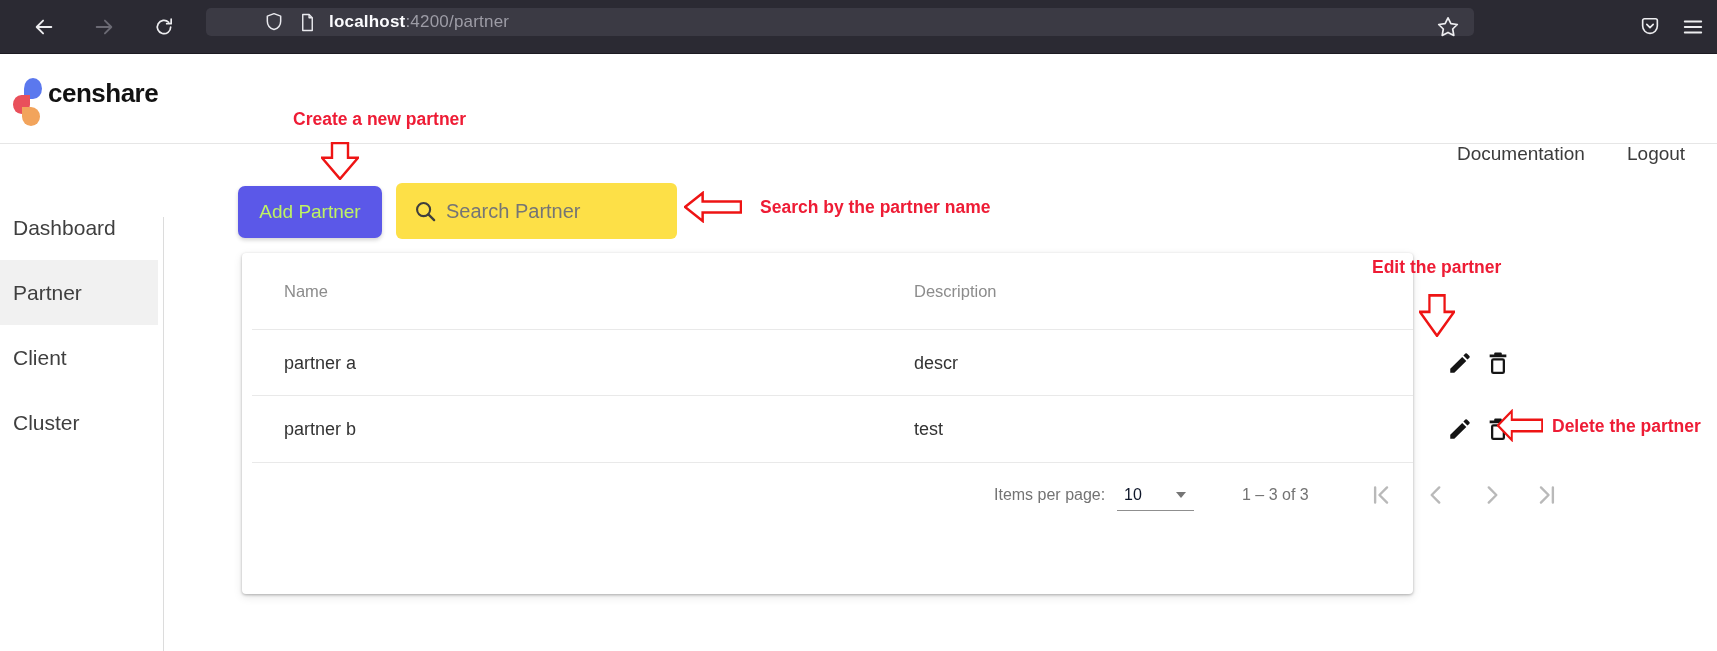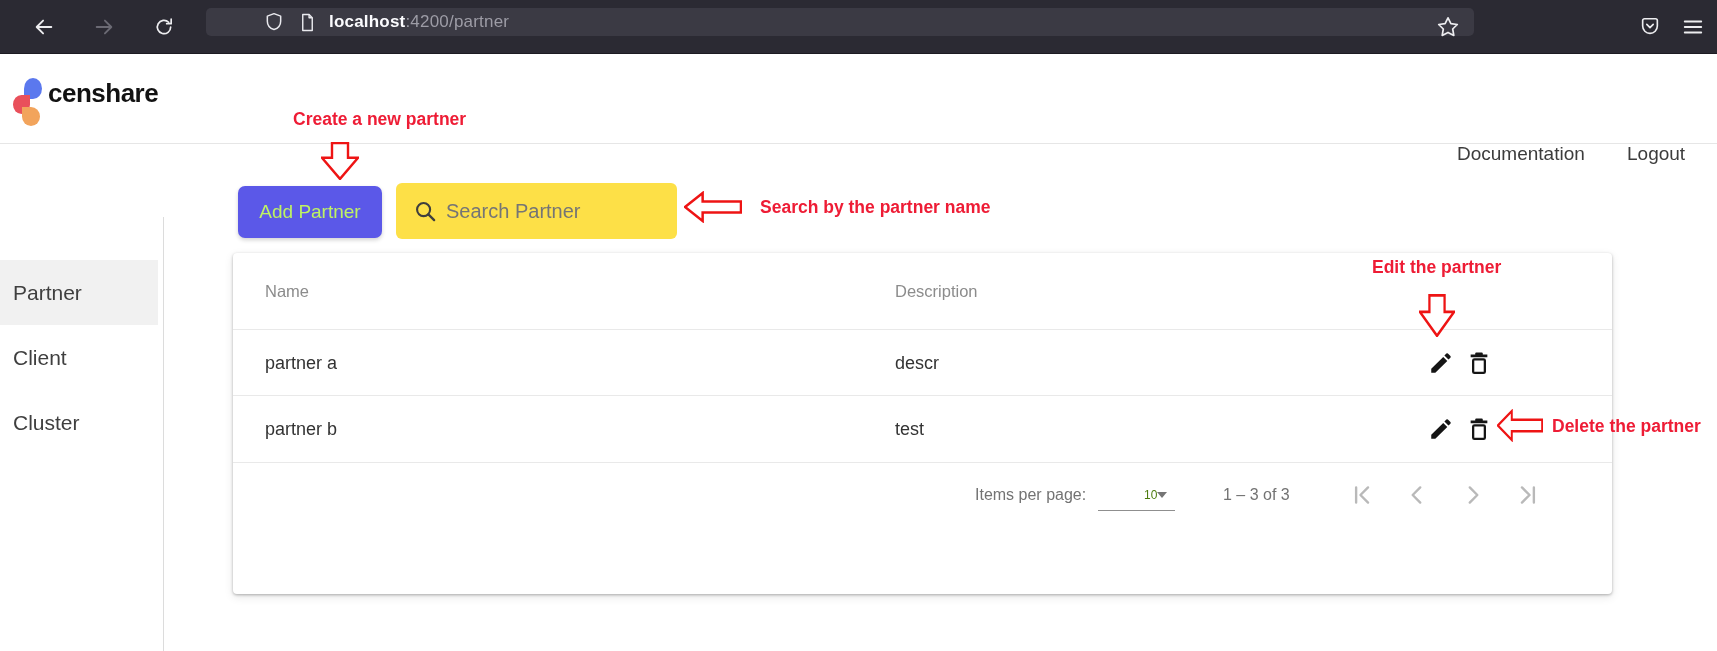--- a/index.html
+++ b/index.html
@@ -43,42 +43,42 @@
              display:flex; align-items:center; justify-content:center;
              box-shadow:0 2px 4px rgba(0,0,0,.18); cursor:pointer; }
   .search-box { position:absolute; left:396px; top:183px; width:281px; height:56px;
                 background:#fde047; border-radius:6px; display:flex; align-items:center; }
   .search-box svg { margin-left:18px; flex:0 0 auto; }
   .search-input { margin-left:9px; width:220px; background:transparent; border:none; outline:none;
                   font-size:20px; color:#333; font-family:"Liberation Sans", sans-serif; }
   .search-input::placeholder { color:#757575; opacity:1; }
 
   
-  .card { position:absolute; left:233px; top:253px; width:1379px; height:341px;
+  .card { position:absolute; left:242px; top:253px; width:1171px; height:341px;
           background:#fff; border-radius:4px;
-          box-shadow:0 1px 3px rgba(0,0,0,.28), 0 3px 10px rgba(0,0,0,.10); }
+          box-shadow:0 1px 3px rgba(0,0,0,.28), 0 3px 10px rgba(0,0,0,.10);padding-left:10px; }
   .t-head { position:relative; height:76px; }
   .t-row  { position:relative; height:66px; border-top:1px solid #e9e9e9; }
   .t-row.r2, .t-row.r3 { height:67px; }
   .cell { position:absolute; top:50%; transform:translateY(-50%); white-space:nowrap; }
   .c-name { left:32px; }
   .c-desc { left:662px; }
   .hcell { font-size:16.5px; color:#8c8c8c; }
   .dcell { font-size:18px; color:#333; }
   .actions { position:absolute; left:1195px; top:50%; transform:translateY(-50%);
              display:flex; gap:12px; align-items:center; }
   .icon-btn { width:26px; height:26px; display:flex; align-items:center; justify-content:center; cursor:pointer; }
 
   
   .pag { position:relative; height:65px; border-top:1px solid #e9e9e9; font-size:16px; color:#737373; }
   .pag-label { position:absolute; left:742px; top:50%; transform:translateY(-50%); }
   .page-size { position:absolute; left:865px; top:16px; width:77px; height:32px;
                border-bottom:1.5px solid #8f8f8f; display:flex; align-items:center;
                justify-content:space-between; padding:0 8px 0 7px; cursor:pointer; }
-  .page-size .val { font-size:12px; color:#4d7c0f;margin-left:39px; }
+  .page-size .val { font-size:16px; color:#0f172a; }
   .caret { width:0; height:0; border-left:5.5px solid transparent; border-right:5.5px solid transparent;
            border-top:6px solid #757575; }
   .range { position:absolute; left:990px; top:50%; transform:translateY(-50%); }
   .pag-nav { position:absolute; left:1108px; top:50%; transform:translateY(-50%); display:flex; gap:16px; }
   .pnav-btn { width:40px; height:40px; display:flex; align-items:center; justify-content:center; cursor:default; }
 
   
   .ann { position:absolute; font-weight:700; font-size:17.5px; color:#ee1c35; white-space:nowrap; }
   .ann-arrow { position:absolute; }
 </style>
@@ -145,20 +145,21 @@
         <div class="petal red"></div>
         <div class="petal orange"></div>
       </div>
       <div class="brand-text">censhare</div>
     </div>
     <a class="hdr-link" style="left:1457px">Documentation</a>
     <a class="hdr-link" style="left:1627px">Logout</a>
   </div>
 
   <div class="sidebar-divider"></div>
+  <div class="side-item" style="top:195px">Dashboard</div>
   <div class="side-item active" style="top:260px">Partner</div>
   <div class="side-item" style="top:325px">Client</div>
   <div class="side-item" style="top:390px">Cluster</div>
 
   <button class="add-btn">Add Partner</button>
   <div class="search-box">
     <svg width="23" height="23" viewBox="0 0 24 24">
         <circle cx="10" cy="10" r="6.8" fill="none" stroke="#3e3e3e" stroke-width="2.2"></circle>
         <path d="M15 15l6 6" stroke="#3e3e3e" stroke-width="2.4" stroke-linecap="round"></path>
       </svg>

